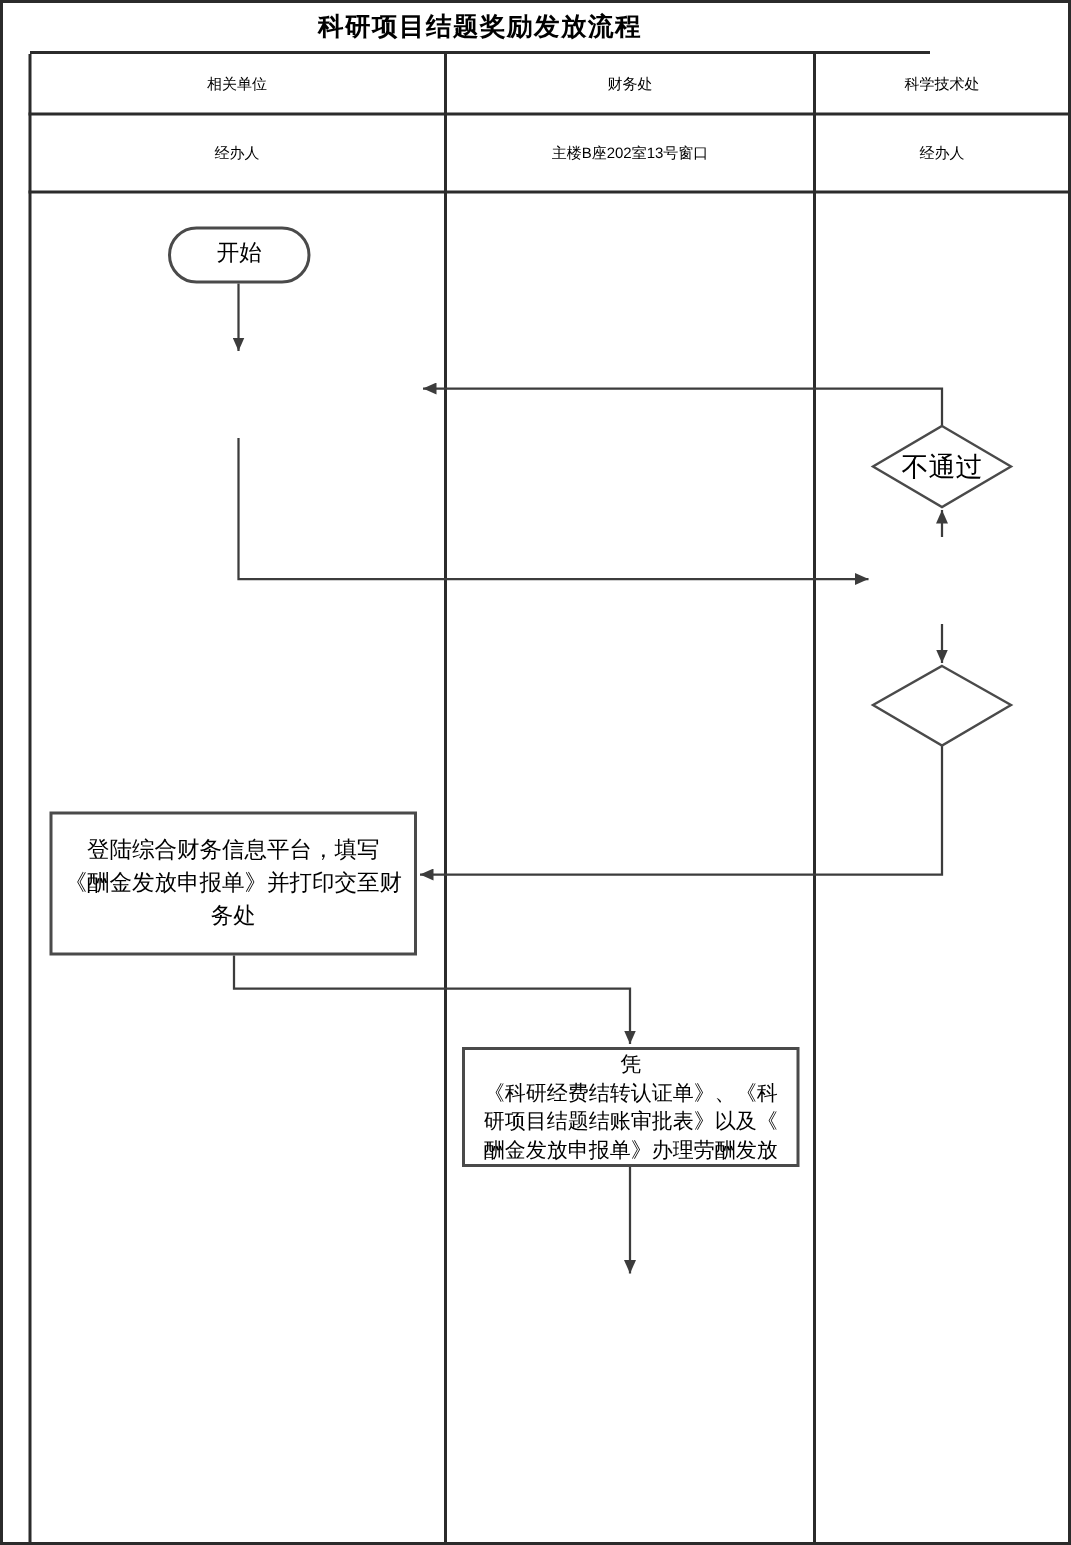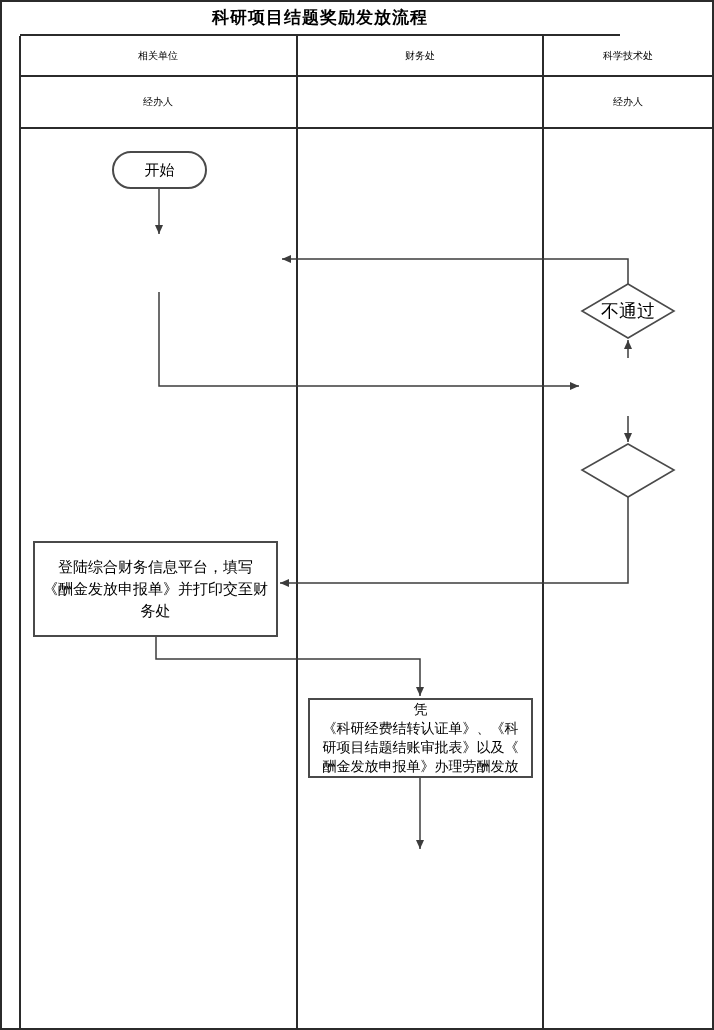--- a/index.html
+++ b/index.html
@@ -53,21 +53,21 @@
     position:absolute;
     box-sizing:border-box;
     background:#fff;
     border:2px solid var(--node-border);
     display:flex;align-items:center;justify-content:center;
     text-align:center;
     white-space:pre-line;
     font-size:15px;line-height:22px;
     z-index:4;
   }
-  .stadium{border-radius:19px;}
+  .stadium{border-radius:19px;font-family:Liberation Mono, monospace;}
   .diamond-label{
     position:absolute;
     display:flex;align-items:center;justify-content:center;
     font-size:18px;
     z-index:4;
   }
   .small-text{font-size:14px;line-height:19px;}
 </style>
 </head>
 <body>
@@ -82,20 +82,21 @@
   <div class="vline" style="left:296px;top:36px;height:992px"></div>
   <div class="vline" style="left:542px;top:36px;height:992px"></div>
   <div class="hline" style="left:19px;top:75px;width:693px"></div>
   <div class="hline" style="left:19px;top:127px;width:693px"></div>
 
   <div class="cell" style="left:20px;top:36px;width:276px;height:39px">相关单位</div>
   <div class="cell" style="left:544px;top:36px;width:168px;height:39px">科学技术处</div>
   <div class="cell" style="left:298px;top:36px;width:244px;height:39px">财务处</div>
 
   <div class="cell" style="left:20px;top:77px;width:276px;height:50px">经办人</div>
+  <div class="cell" style="left:298px;top:77px;width:244px;height:50px">主楼B座202室13号窗口</div>
   <div class="cell" style="left:544px;top:77px;width:168px;height:50px">经办人</div>
 
   <svg class="flow" viewBox="0 0 714 1030" xmlns="http://www.w3.org/2000/svg">
     <defs>
       <marker id="arw" markerUnits="userSpaceOnUse" markerWidth="10" markerHeight="8" refX="9" refY="4" orient="auto">
         <path d="M0,0 L9,4 L0,8 Z" fill="currentColor" stroke="none"></path>
       </marker>
     </defs>
     <polyline points="159,189 159,234" marker-end="url(#arw)"></polyline>
     <polyline points="628,284 628,259 282,259" marker-end="url(#arw)"></polyline>

